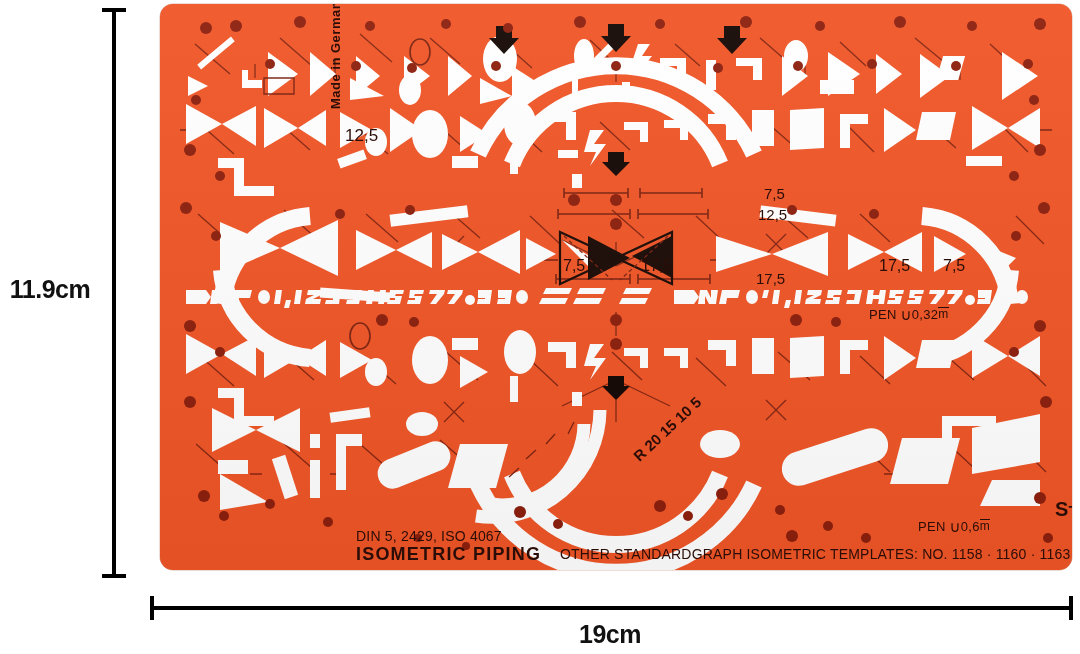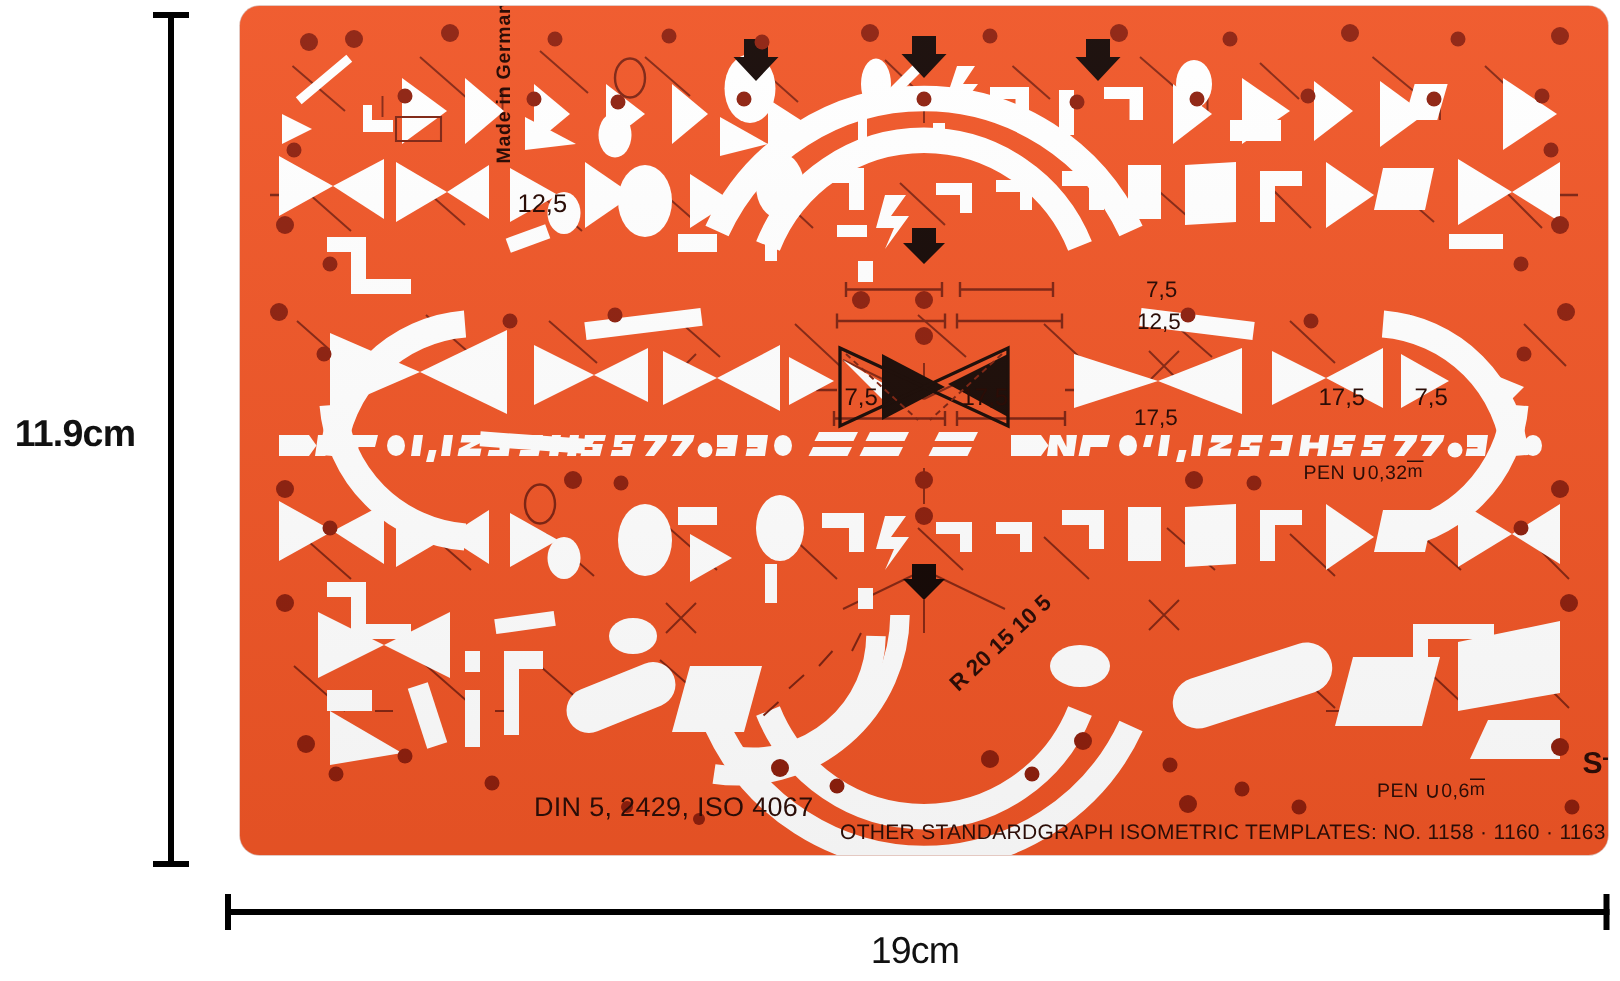--- a/index.html
+++ b/index.html
@@ -10,21 +10,21 @@
   .dim-line{position:absolute;background:#000;}
   #dim-v-line{left:112px;top:8px;width:4px;height:570px;}
   #dim-v-cap-top{left:102px;top:8px;width:24px;height:4px;}
   #dim-v-cap-bot{left:102px;top:574px;width:24px;height:4px;}
   #dim-h-line{left:150px;top:606px;width:923px;height:4px;}
   #dim-h-cap-left{left:150px;top:596px;width:4px;height:24px;}
   #dim-h-cap-right{left:1069px;top:596px;width:4px;height:24px;}
   #dim-v-label{position:absolute;left:0px;top:275px;width:100px;text-align:center;
        font-size:25px;font-weight:700;color:#111;letter-spacing:-0.5px;}
   #dim-h-label{position:absolute;left:530px;top:620px;width:160px;text-align:center;
-       font-size:25px;font-weight:400;color:#111;letter-spacing:-0.5px;}
+       font-size:25px;font-weight:700;color:#111;letter-spacing:-0.5px;}
 
   
   #stencil{position:absolute;left:160px;top:4px;width:912px;height:566px;
       background:#ef5526;border-radius:13px;overflow:hidden;
       box-shadow:0 0 0 0.5px rgba(150,50,20,.35);}
   #stencil .tint{position:absolute;inset:0;
       background:linear-gradient(180deg,rgba(255,255,255,.05),rgba(0,0,0,.05));
       pointer-events:none;}
   #svgroot{position:absolute;left:0;top:0;width:912px;height:566px;}
 
@@ -43,21 +43,21 @@
   #lbl-125-c{left:598px;top:202px;font-size:15px;}
   #lbl-175-c{left:596px;top:266px;font-size:15px;}
   #lbl-radius{left:470px;top:448px;font-size:15px;font-weight:700;
       transform:rotate(-43deg);transform-origin:left top;}
   #pen-mr{left:709px;top:301px;font-size:13px;letter-spacing:.3px;}
   #pen-br{left:758px;top:513px;font-size:13px;letter-spacing:.3px;}
   .pen-u{display:inline-block;font-size:15px;position:relative;top:1px;}
   .pen-mm{display:inline-block;border-top:1.5px solid #2b0d07;line-height:1;
       padding-top:0px;font-size:12px;position:relative;top:-1px;}
 
-  #din-line{left:196px;top:524px;font-size:18px;letter-spacing:.2px;}
+  #din-line{left:196px;top:524px;font-size:14px;letter-spacing:.2px;}
   #iso-title{left:196px;top:540px;font-size:18px;letter-spacing:1.2px;font-weight:600;}
   #other-templates{left:400px;top:542px;font-size:14px;letter-spacing:.2px;}
   #brand{left:895px;top:494px;font-size:20px;font-weight:700;letter-spacing:.2px;}
   #brand .sm{font-size:15px;}
 </style>
 </head>
 <body>
 
 <div class="dim-line" id="dim-v-line"></div>
 <div class="dim-line" id="dim-v-cap-top"></div>
@@ -453,19 +453,20 @@
     <span>PEN</span>
     <span class="pen-u">∪</span><span>0,32</span><span class="pen-mm">m</span>
   </div>
 
   <div class="plabel" id="pen-br">
     <span>PEN</span>
     <span class="pen-u">∪</span><span>0,6</span><span class="pen-mm">m</span>
   </div>
 
   <div class="plabel" id="din-line">DIN 5, 2429, ISO 4067</div>
+  <div class="plabel" id="iso-title">ISOMETRIC PIPING</div>
   <div class="plabel" id="other-templates">OTHER STANDARDGRAPH ISOMETRIC TEMPLATES: NO. 1158 · 1160 · 1163 ·1164/35 · 1165/35 ·1170</div>
 
   <div class="plabel" id="brand">
     <span><span>S</span><span class="sm">TANDARDGRAPH</span></span>
   </div>
 
 </div>
 
 </body></html>

